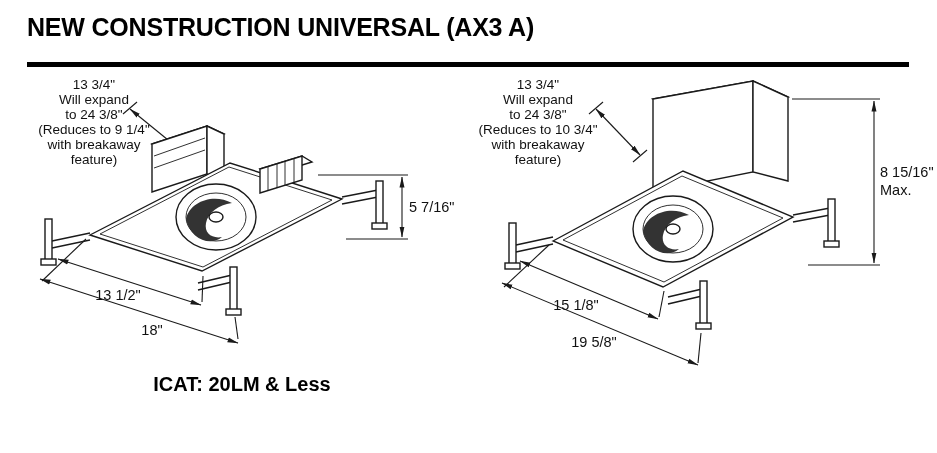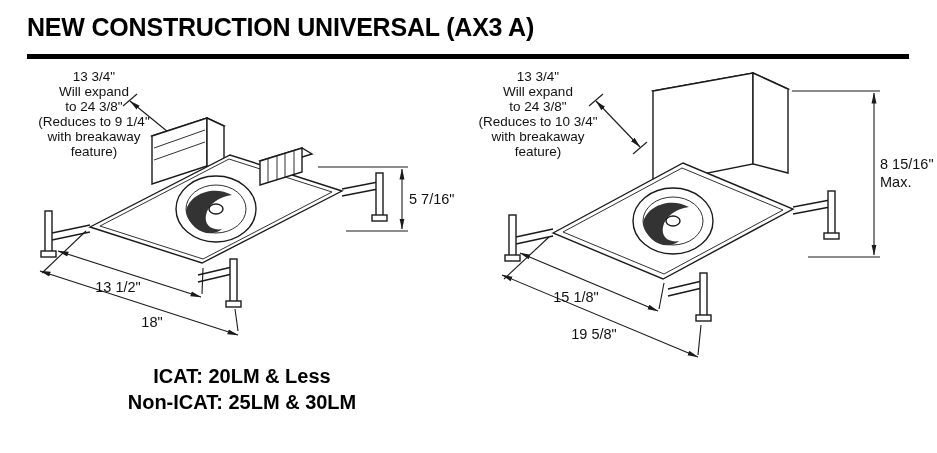--- a/index.html
+++ b/index.html
@@ -5,21 +5,21 @@
   * { margin:0; padding:0; box-sizing:border-box; }
   html,body { background:#fff; }
   body {
     width:937px; height:453px; overflow:hidden;
     font-family:"Liberation Sans", sans-serif; color:#000;
   }
   .page { width:937px; height:453px; position:relative; }
   .header {
     margin:13px 28px 0 27px;
     border-bottom:5px solid #000;
-    padding-bottom:12px;
+    padding-bottom:20px;
   }
   .title { font-size:25px; font-weight:bold; letter-spacing:-0.2px; }
   .figures { display:flex; margin-top:2px; }
   .figure { display:flex; flex-direction:column; align-items:center; }
   .figure-left  { width:468px; }
   .figure-right { width:469px; }
   .caption { text-align:center; font-weight:bold; font-size:20px; line-height:1.3; margin-top:2px;margin-left:16px; }
   svg text { font-family:"Liberation Sans", sans-serif; fill:#111; }
   .note-text { font-size:13.5px; }
   .dim-text  { font-size:14.5px; }
@@ -121,21 +121,20 @@
           <line class="dim" x1="233" y1="248" x2="236" y2="270"></line>
           <line class="dim" x1="56" y1="190" x2="199" y2="236" marker-start="url(#arrL)" marker-end="url(#arrL)"></line>
           <line class="dim" x1="38" y1="210" x2="236" y2="274" marker-start="url(#arrL)" marker-end="url(#arrL)"></line>
           <text class="dim-text" text-anchor="middle" x="116" y="231">13 1/2"</text>
           <text class="dim-text" text-anchor="middle" x="150" y="266">18"</text>
         </g>
       </svg>
 
       <div class="caption">
         <div>ICAT: 20LM &amp; Less</div>
-        <div>Non-ICAT: 25LM &amp; 30LM</div>
       </div>
     </div>
 
     <div class="figure figure-right">
       <svg width="470" height="300" viewBox="0 0 470 300">
         <defs>
           <marker id="arrR" markerUnits="userSpaceOnUse" markerWidth="11" markerHeight="6" refX="10.5" refY="2.5" orient="auto-start-reverse" viewBox="0 0 11 5">
             <path d="M0,0 L11,2.5 L0,5 Z" fill="#1a1a1a"></path>
           </marker>
         </defs>

